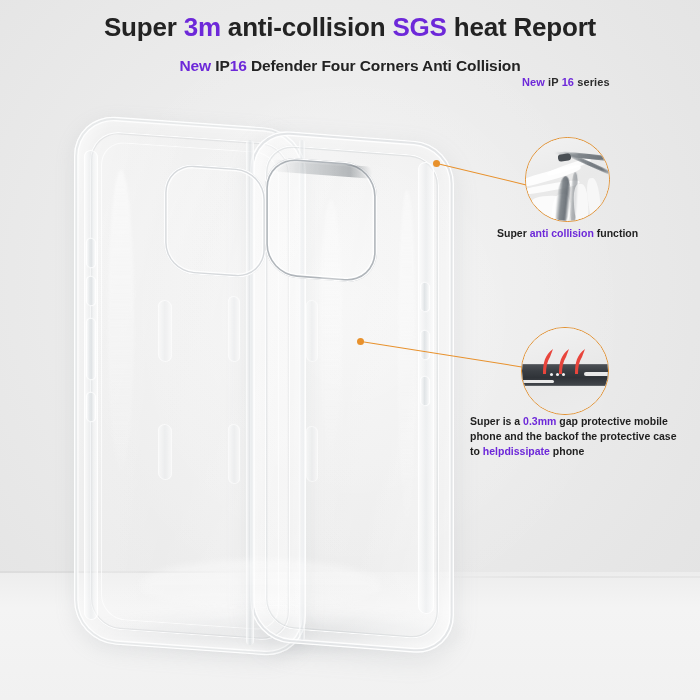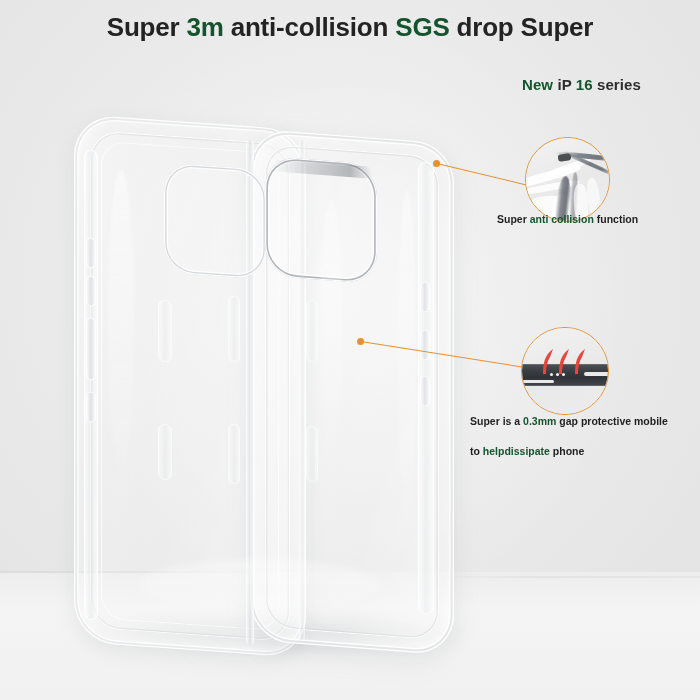--- a/index.html
+++ b/index.html
@@ -74,27 +74,27 @@
     text-align: center;
     font-size: 15.5px;
     font-weight: bold;
     color: #232323;
     letter-spacing: -0.1px;
     white-space: nowrap;
   }
   .badge-series {
     position: absolute;
     left: 522px; top: 76px;
-    font-size: 15px;
+    font-size: 11px;
     font-weight: bold;
     color: #2c2c2c;
     letter-spacing: 0.1px;
     white-space: nowrap;
   }
-  .hl { color: #14532d; }
+  .hl { color: #6d28d9; }
 
   
   #cases {
     position: absolute;
     left: 0; top: 0;
     width: 700px; height: 700px;
   }
 
   
   .case {
@@ -349,21 +349,24 @@
 
 <div id="stage">
 
   <div class="bg-wall"></div>
   <div class="bg-floor"></div>
   <div class="bg-floor-edge"></div>
   <div class="bg-floor-edge-2"></div>
   <div class="bg-vignette"></div>
 
   <div class="title">
-    <span><span>Super </span><span class="hl">3m</span><span> anti-collision </span><span class="hl">SGS</span><span> drop Super</span></span>
+    <span><span>Super </span><span class="hl">3m</span><span> anti-collision </span><span class="hl">SGS</span><span> heat Report</span></span>
+  </div>
+  <div class="subtitle">
+    <span><span class="hl">New </span><span>IP</span><span class="hl">16</span><span> Defender Four Corners Anti Collision</span></span>
   </div>
   <div class="badge-series">
     <span><span class="hl">New </span><span>iP </span><span class="hl">16</span><span> series</span></span>
   </div>
 
   <div id="cases">
 
     <div class="case-shadow"></div>
 
     <div class="case case-back">
@@ -419,21 +422,21 @@
     <div class="zoom1-band" style="left:26px; top:56px; width:18px; height:34px; transform:rotate(6deg); opacity:.8;"></div>
     <div class="zoom1-dark" style="left:28px; top:16px; width:70px; height:5px; transform:rotate(6deg);"></div>
     <div class="zoom1-dark" style="left:34px; top:24px; width:60px; height:4px; transform:rotate(24deg);"></div>
     <div class="zoom1-dark" style="left:30px; top:38px; width:14px; height:54px; transform:rotate(6deg);"></div>
     <div class="zoom1-dark" style="left:44px; top:34px; width:8px; height:52px; transform:rotate(3deg); opacity:.55;"></div>
     <div class="zoom1-chip" style="left:32px; top:16px; width:13px; height:7px;"></div>
     <div class="zoom1-band" style="left:48px; top:46px; width:14px; height:40px; transform:rotate(-3deg); opacity:.7;"></div>
     <div class="zoom1-band" style="left:62px; top:40px; width:12px; height:44px; transform:rotate(-7deg); opacity:.65;"></div>
   </div>
 
-  <div class="callout-caption" style="left:497px; top:212px;">
+  <div class="callout-caption" style="left:497px; top:226px;">
     <span><span>Super </span><span class="hl">anti collision</span><span> function</span></span>
   </div>
 
   <div class="callout-dot" style="left:357px; top:338px;"></div>
   <div class="callout-line" style="left:361px; top:341px; width:172px; transform: rotate(9deg);"></div>
 
   <div class="callout-circle" style="left:521px; top:327px; width:86px; height:86px;">
     <div class="zoom1-bg"></div>
 
     <div class="heat-bar" style="left:-14px; top:36px; width:112px; height:22px;"></div>
@@ -448,16 +451,16 @@
     </svg>
     <svg class="heat-arrow" style="left:34px; top:20px;" viewBox="0 0 15 26">
       <path d="M3 26 C3 14, 5 7, 13 1 L10 9 C7 14, 6 19, 6 26 Z" fill="#e8453c"></path>
     </svg>
     <svg class="heat-arrow" style="left:50px; top:20px;" viewBox="0 0 15 26">
       <path d="M3 26 C3 14, 5 7, 13 1 L10 9 C7 14, 6 19, 6 26 Z" fill="#e8453c"></path>
     </svg>
   </div>
 
   <div class="callout-caption wrap" style="left:470px; top:414px; width:228px;">
-    <span><span>Super is a </span><span class="hl">0.3mm</span><span> gap protective mobile</span><br><br><span>to </span><span class="hl">helpdissipate</span><span> phone</span></span>
+    <span><span>Super is a </span><span class="hl">0.3mm</span><span> gap protective mobile</span><br><span>phone and the backof the protective case</span><br><span>to </span><span class="hl">helpdissipate</span><span> phone</span></span>
   </div>
 
 </div>
 
 </body></html>

